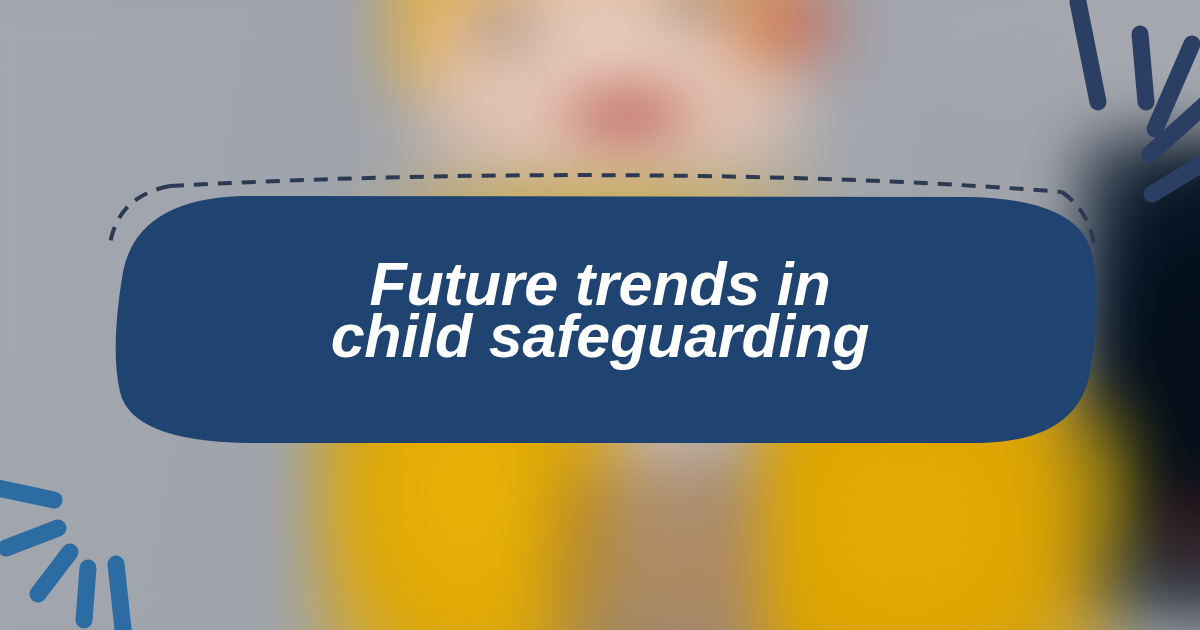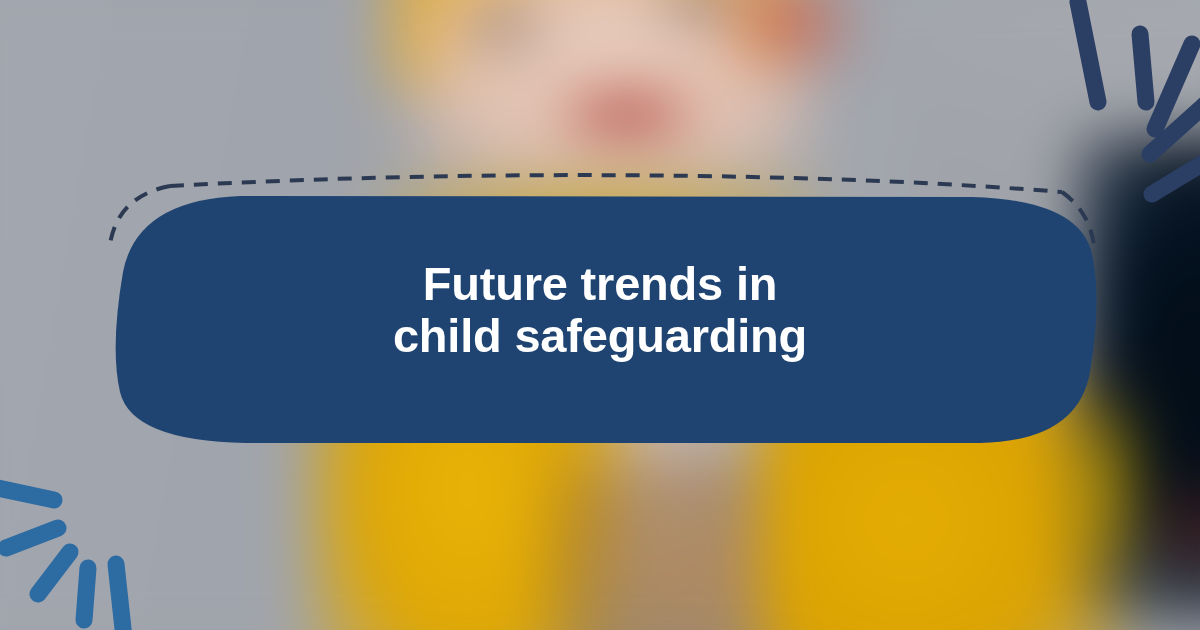--- a/index.html
+++ b/index.html
@@ -136,25 +136,26 @@
   
   .headline {
     position:absolute;
     left:140px;
     top:258px;
     width:920px;
     text-align:center;
     color:#ffffff;
     font-family:"Liberation Sans", sans-serif;
     font-weight:bold;
-    font-size:47px;
+    font-size:61px;
     line-height:52px;
     letter-spacing:-0.2px;
     white-space:pre-line;
     pointer-events:none;
+    font-style:italic;
   }
 </style>
 </head>
 <body>
 
 <div id="stage">
 
   <div class="photo-layer">
     <div class="photo-base"></div>
     <div class="wall-left"></div>

